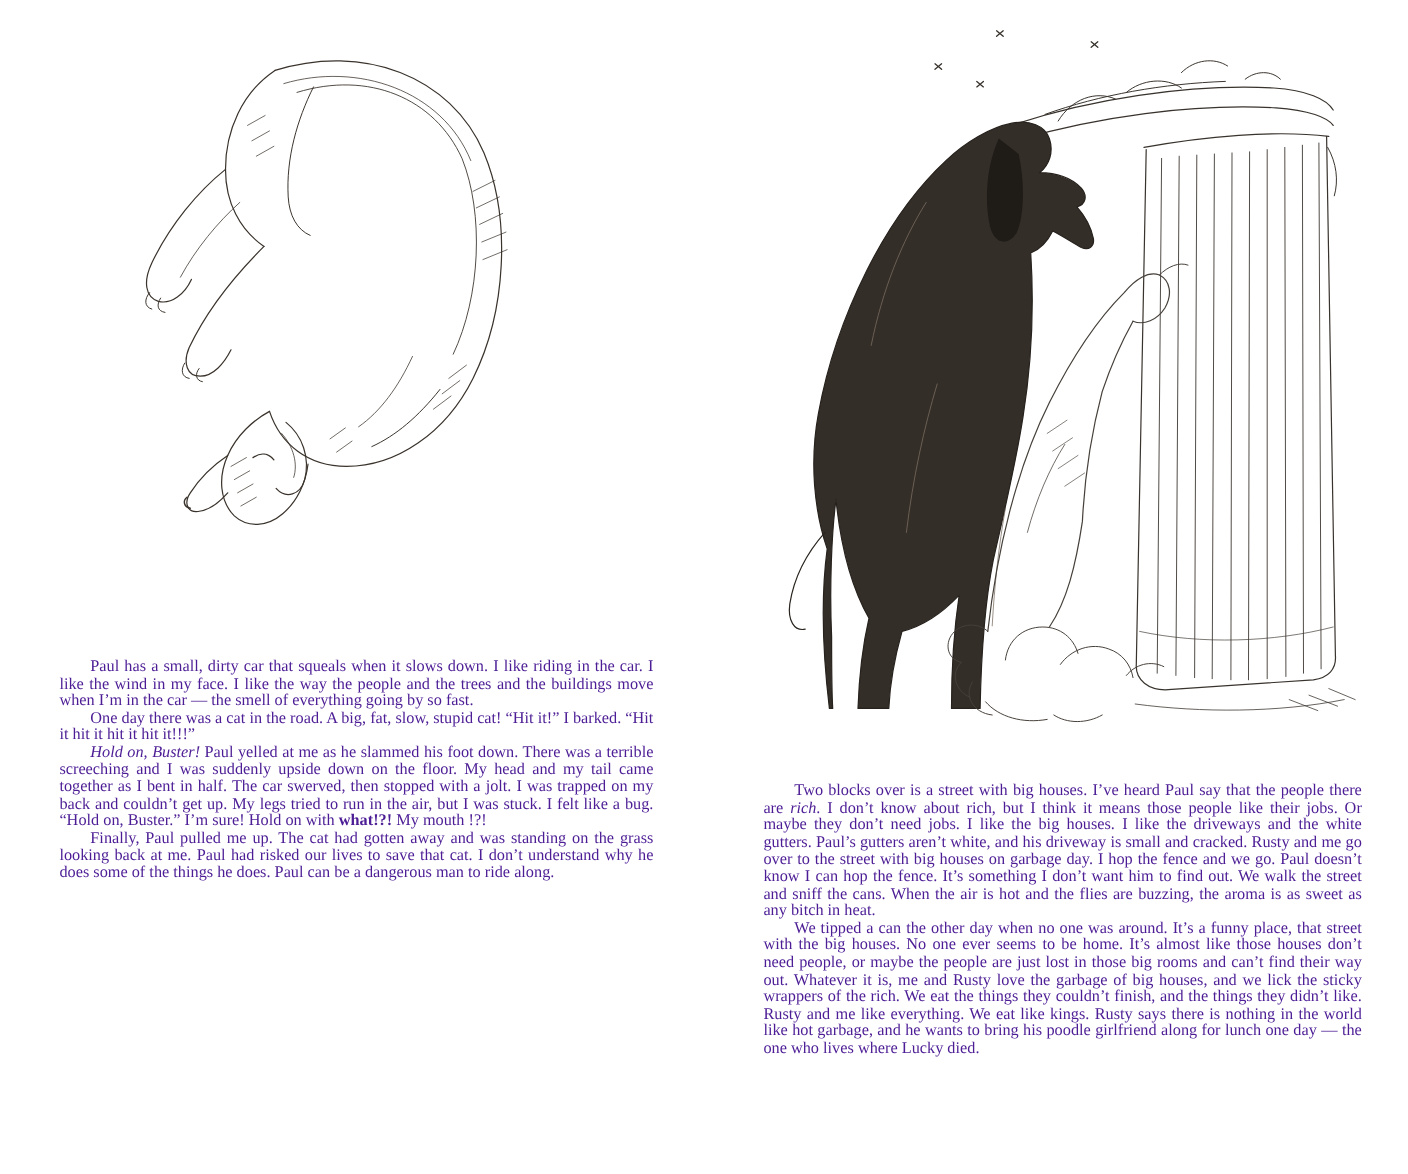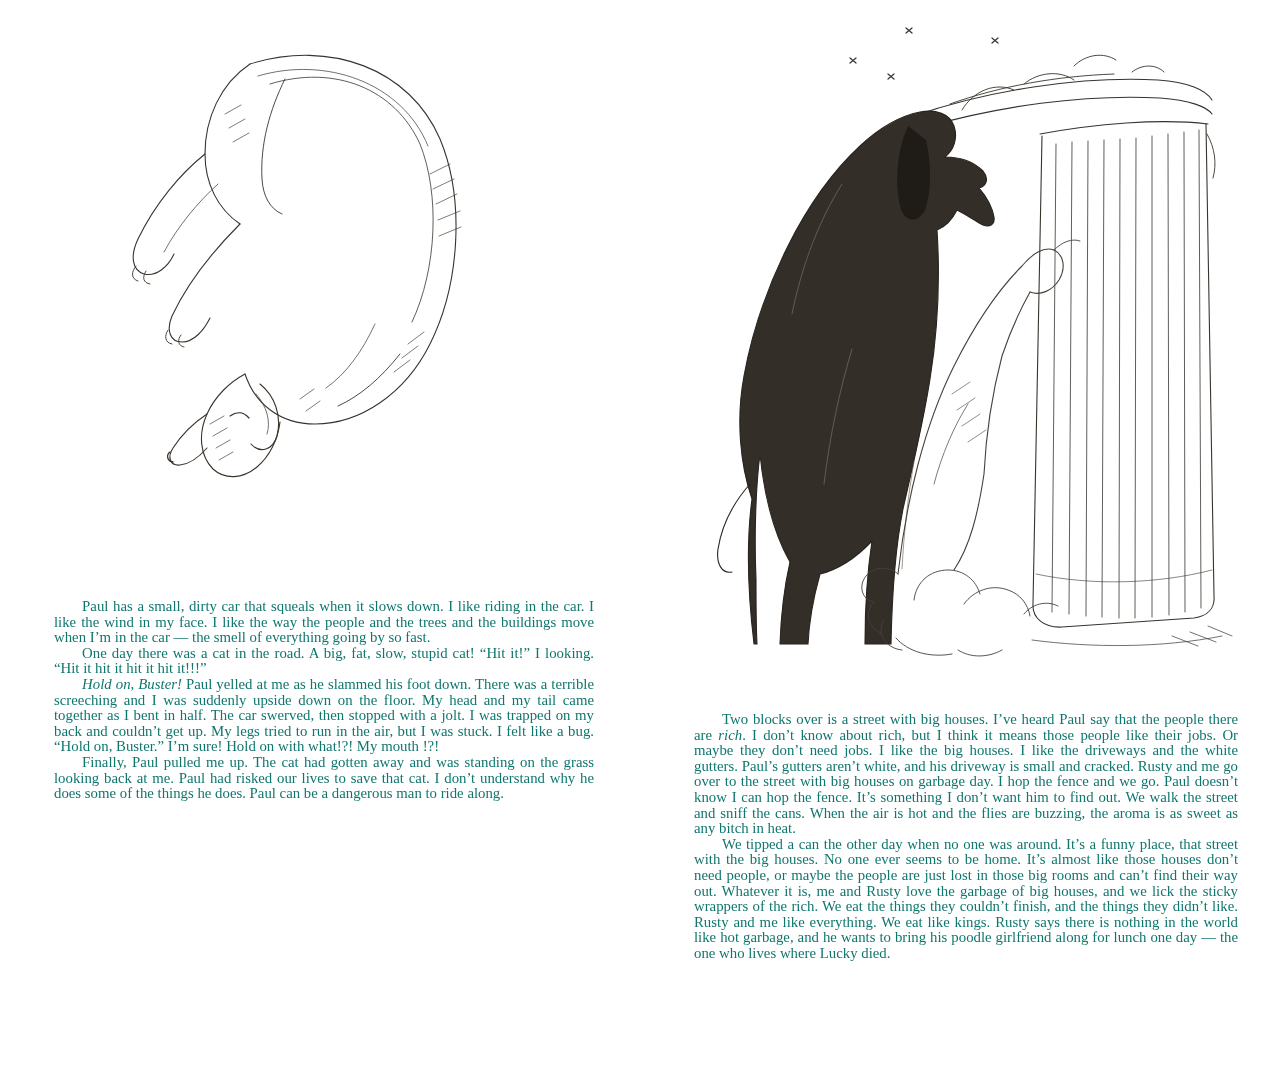--- a/index.html
+++ b/index.html
@@ -5,27 +5,27 @@
   html,body{margin:0;padding:0;}
   body{
     width:1280px;height:1067px;position:relative;background:#ffffff;
     font-family:"Liberation Serif", serif;color:#161412;overflow:hidden;
   }
   .illustration{position:absolute;}
   #illus-left{left:110px;top:24px;width:366px;height:516px;}
   #illus-right{left:702px;top:14px;width:534px;height:656px;}
   .text-block{
     position:absolute;text-align:justify;
-    font-size:14.8px;line-height:15.6px;color:#0f766e;
+    font-size:14.8px;line-height:15.6px;color:#4c1d95;
   }
   #left-text{left:54px;top:599px;width:540px;}
   #right-text{left:694px;top:712px;width:544px;}
   .text-block p{margin:0;text-indent:1.9em;}
   .text-block em{}
-  .text-block strong{font-weight:normal;}
+  .text-block strong{font-weight:bold;}
   svg path{vector-effect:non-scaling-stroke;}
 </style>
 </head>
 <body>
 
 <div class="illustration" id="illus-left" role="img" aria-label="Ink sketch of a dog lying upside down on the car floor, curled with legs in the air">
   <svg width="366" height="516" viewBox="0 0 366 516" fill="none" stroke="#3a332c" stroke-width="1.1" stroke-linecap="round" stroke-linejoin="round">
     <g>
       <path d="M 140 40 C 220 15 300 45 330 115 C 355 175 350 260 320 320 C 295 370 250 400 205 400 C 170 400 145 380 135 350"></path>
       <path d="M 160 60 C 225 40 285 65 310 120 C 330 170 327 245 302 298" stroke-width="0.8"></path>
@@ -129,20 +129,20 @@
     </g>
     <g stroke-width="0.7">
       <path d="M 470 622 l 26 10 M 488 618 l 26 10 M 506 612 l 24 10"></path>
       <path d="M 330 626 C 390 634 460 634 520 622"></path>
     </g>
   </svg>
 </div>
 
 <div class="text-block" id="left-text">
     <p><span>Paul has a small, dirty car that squeals when it slows down. I like riding in the car. I like the wind in my face. I like the way the people and the trees and the buildings move when I’m in the car — the smell of everything going by so fast.</span></p>
-    <p><span>One day there was a cat in the road. A big, fat, slow, stupid cat! “Hit it!” I looking. “Hit it hit it hit it hit it!!!”</span></p>
+    <p><span>One day there was a cat in the road. A big, fat, slow, stupid cat! “Hit it!” I barked. “Hit it hit it hit it hit it!!!”</span></p>
     <p><em>Hold on, Buster!</em><span> Paul yelled at me as he slammed his foot down. There was a terrible screeching and I was suddenly upside down on the floor. My head and my tail came together as I bent in half. The car swerved, then stopped with a jolt. I was trapped on my back and couldn’t get up. My legs tried to run in the air, but I was stuck. I felt like a bug. “Hold on, Buster.” I’m sure! Hold on with </span><strong>what!?!</strong><span> My mouth !?!</span></p>
     <p><span>Finally, Paul pulled me up. The cat had gotten away and was standing on the grass looking back at me. Paul had risked our lives to save that cat. I don’t understand why he does some of the things he does. Paul can be a dangerous man to ride along.</span></p>
   </div>
 <div class="text-block" id="right-text">
     <p><span>Two blocks over is a street with big houses. I’ve heard Paul say that the people there are </span><em>rich</em><span>. I don’t know about rich, but I think it means those people like their jobs. Or maybe they don’t need jobs. I like the big houses. I like the driveways and the white gutters. Paul’s gutters aren’t white, and his driveway is small and cracked. Rusty and me go over to the street with big houses on garbage day. I hop the fence and we go. Paul doesn’t know I can hop the fence. It’s something I don’t want him to find out. We walk the street and sniff the cans. When the air is hot and the flies are buzzing, the aroma is as sweet as any bitch in heat.</span></p>
     <p><span>We tipped a can the other day when no one was around. It’s a funny place, that street with the big houses. No one ever seems to be home. It’s almost like those houses don’t need people, or maybe the people are just lost in those big rooms and can’t find their way out. Whatever it is, me and Rusty love the garbage of big houses, and we lick the sticky wrappers of the rich. We eat the things they couldn’t finish, and the things they didn’t like. Rusty and me like everything. We eat like kings. Rusty says there is nothing in the world like hot garbage, and he wants to bring his poodle girlfriend along for lunch one day — the one who lives where Lucky died.</span></p>
   </div>
 
 </body></html>

